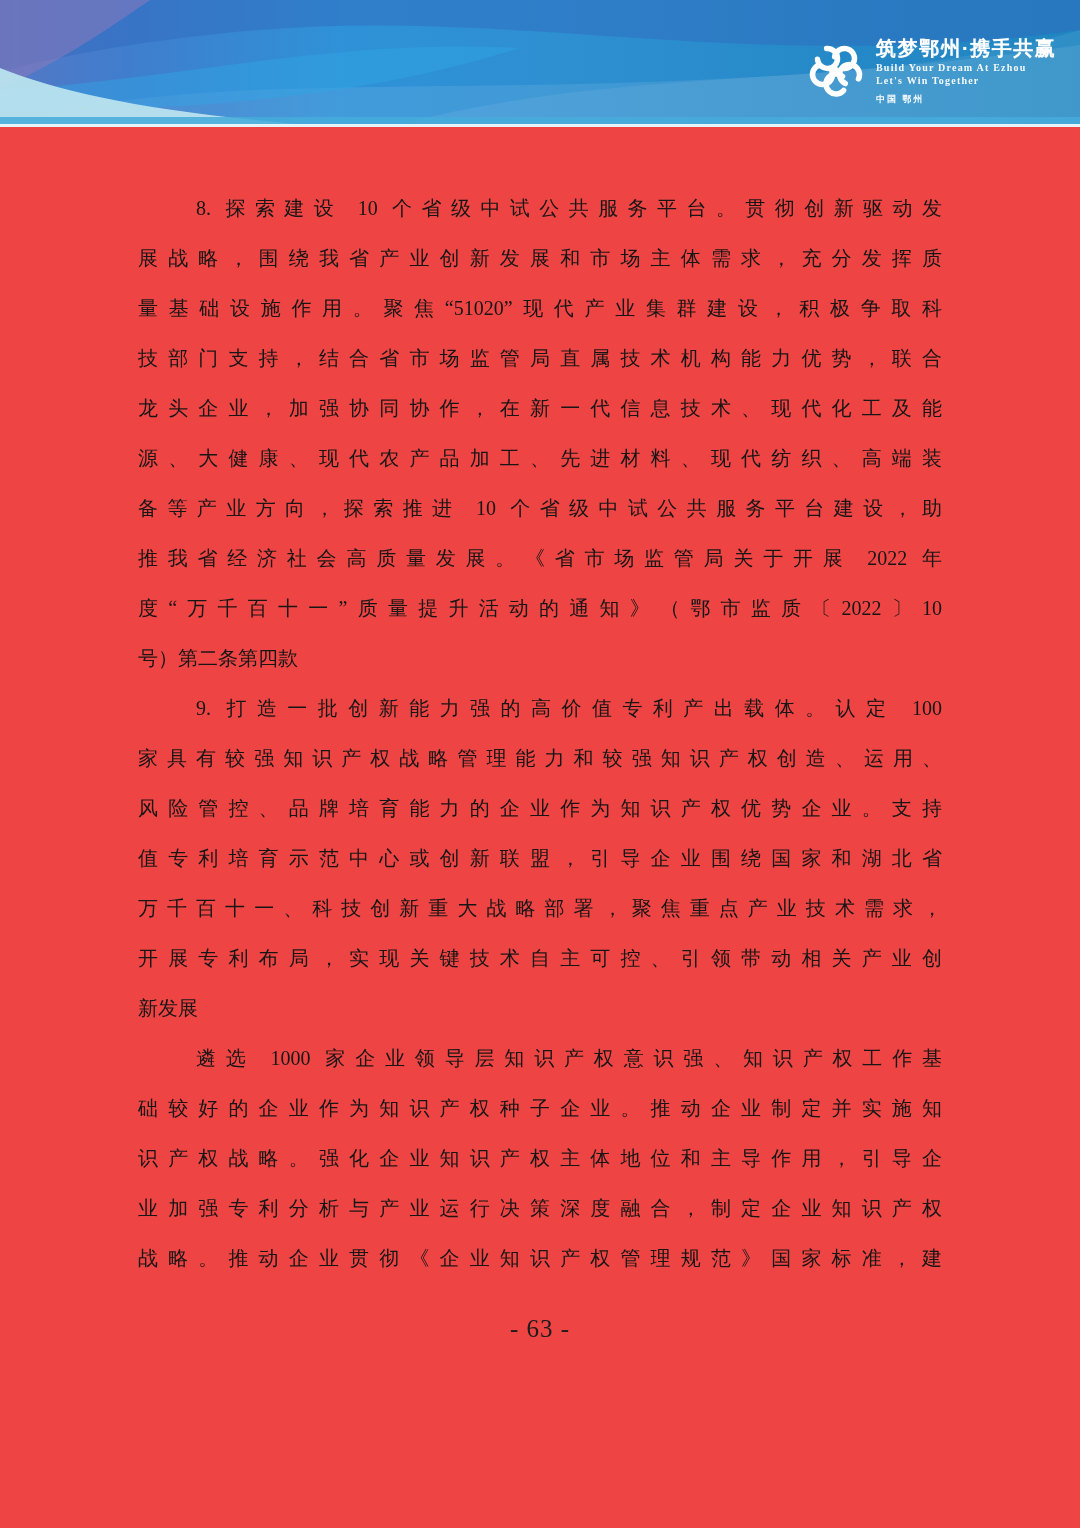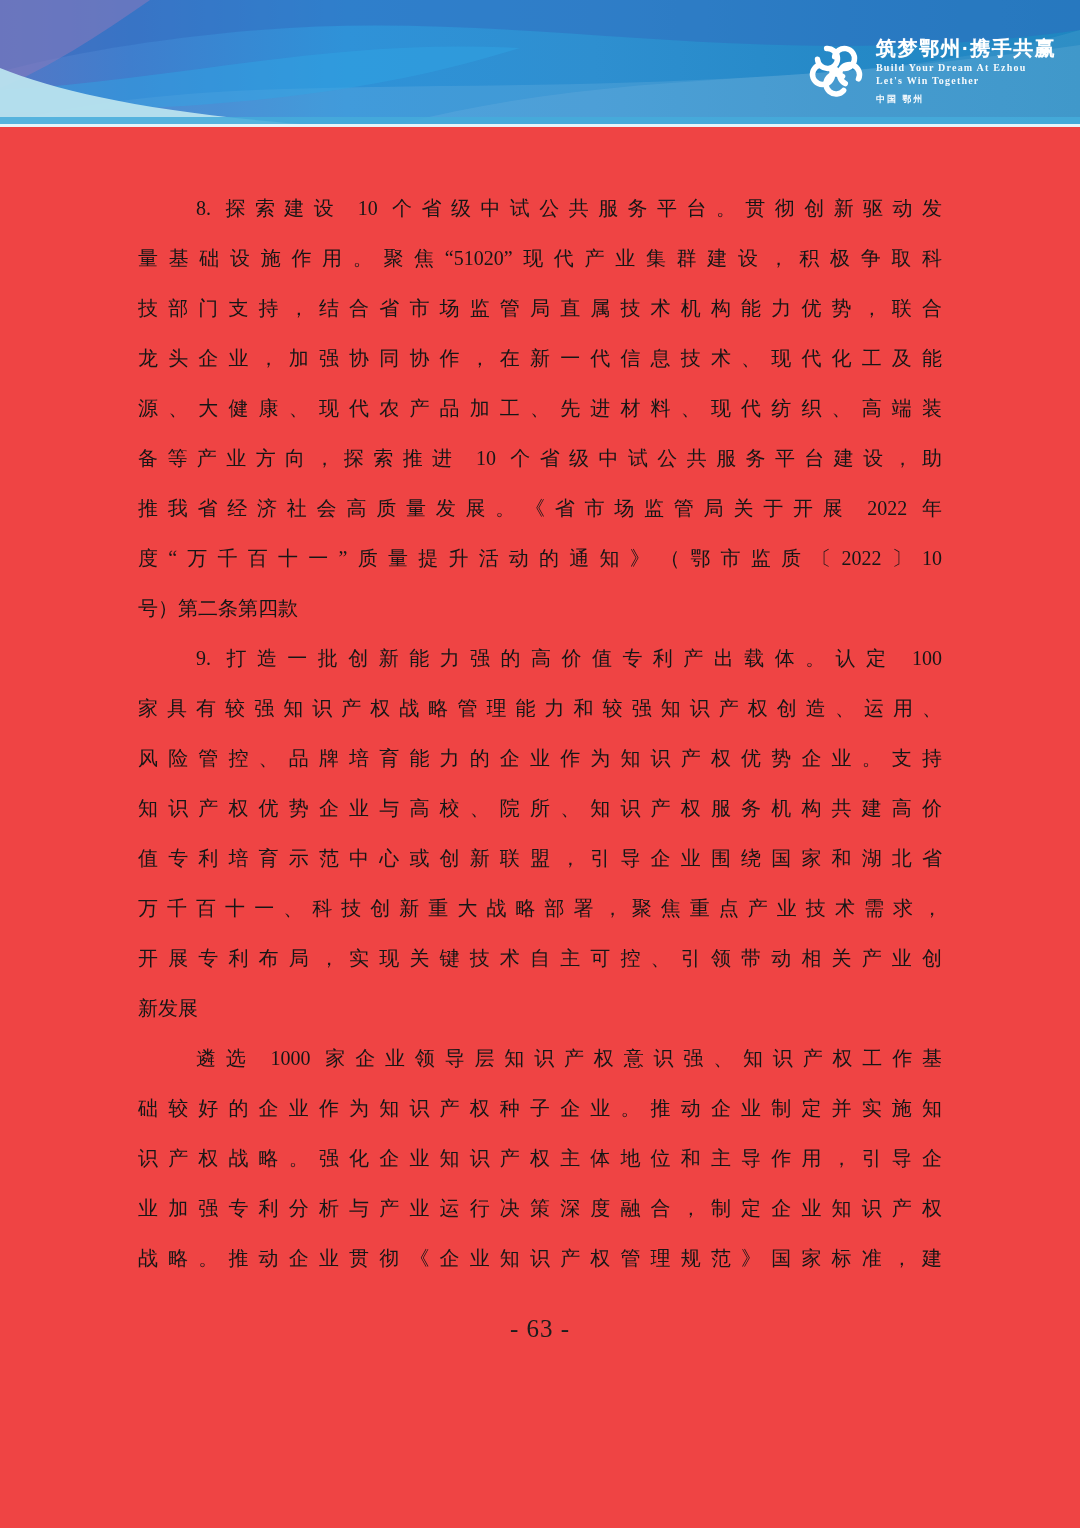--- a/index.html
+++ b/index.html
@@ -98,33 +98,33 @@
         <div class="logo-sub">Let's Win Together</div>
         <div class="logo-caption">中国 鄂州</div>
       </div>
     </div>
   </header>
   <div class="banner-underline"></div>
 
   <main class="content">
 
     <div class="line indent">8. 探索建设 10 个省级中试公共服务平台。贯彻创新驱动发</div>
+    <div class="line">展战略，围绕我省产业创新发展和市场主体需求，充分发挥质</div>
     <div class="line">量基础设施作用。聚焦“51020”现代产业集群建设，积极争取科</div>
     <div class="line">技部门支持，结合省市场监管局直属技术机构能力优势，联合</div>
     <div class="line">龙头企业，加强协同协作，在新一代信息技术、现代化工及能</div>
     <div class="line">源、大健康、现代农产品加工、先进材料、现代纺织、高端装</div>
     <div class="line">备等产业方向，探索推进 10 个省级中试公共服务平台建设，助</div>
     <div class="line">推我省经济社会高质量发展。《省市场监管局关于开展 2022 年</div>
     <div class="line">度“万千百十一”质量提升活动的通知》（鄂市监质〔2022〕10</div>
     <div class="line para-end">号）第二条第四款</div>
 
     <div class="line indent">9. 打造一批创新能力强的高价值专利产出载体。认定 100</div>
     <div class="line">家具有较强知识产权战略管理能力和较强知识产权创造、运用、</div>
     <div class="line">风险管控、品牌培育能力的企业作为知识产权优势企业。支持</div>
-    <div class="line">知识产权优势企业与高校、院所、知识产权服务机构共建高价</div>
     <div class="line">值专利培育示范中心或创新联盟，引导企业围绕国家和湖北省</div>
     <div class="line">万千百十一、科技创新重大战略部署，聚焦重点产业技术需求，</div>
     <div class="line">开展专利布局，实现关键技术自主可控、引领带动相关产业创</div>
     <div class="line para-end">新发展</div>
 
     <div class="line indent">遴选 1000 家企业领导层知识产权意识强、知识产权工作基</div>
     <div class="line">础较好的企业作为知识产权种子企业。推动企业制定并实施知</div>
     <div class="line">识产权战略。强化企业知识产权主体地位和主导作用，引导企</div>
     <div class="line">业加强专利分析与产业运行决策深度融合，制定企业知识产权</div>
     <div class="line">战略。推动企业贯彻《企业知识产权管理规范》国家标准，建</div>

